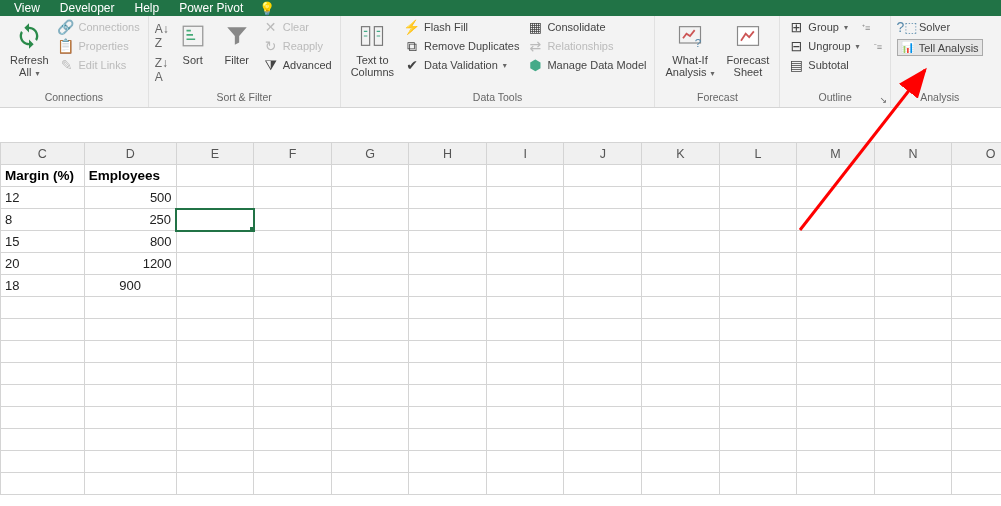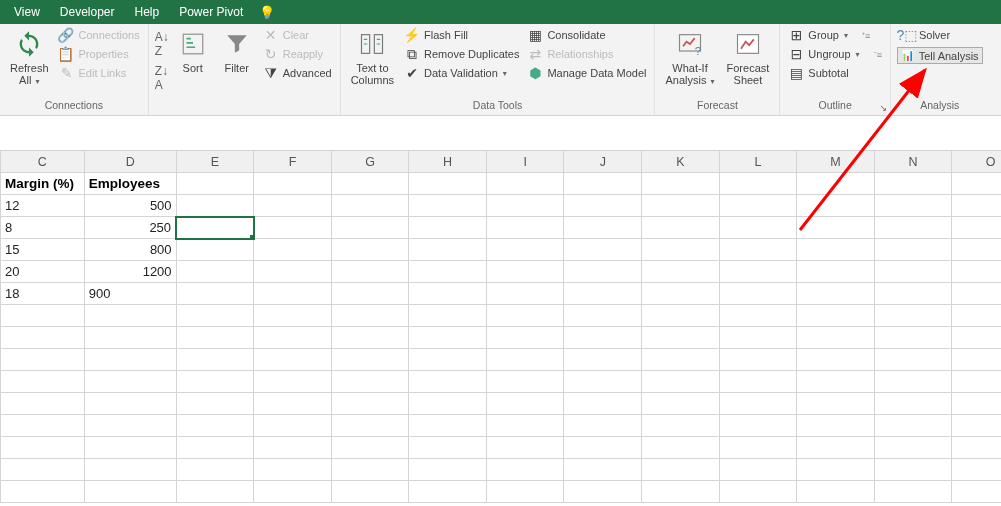--- a/index.html
+++ b/index.html
@@ -1,21 +1,21 @@
 <!DOCTYPE html>
 <html><head>
 <meta charset="utf-8">
 <style>
 * { margin: 0; padding: 0; box-sizing: border-box; font-family: 'Segoe UI', Tahoma, sans-serif; }
 body { background: #fff; overflow: hidden; width: 1001px; height: 506px; position: relative; }
 
 
 .menubar {
   background: #217346;
-  height: 24px;
+  height: 16px;
   display: flex;
   align-items: center;
   padding-left: 4px;
   color: #fff;
   font-size: 12px;
 }
 .menubar .menuitem { padding: 0 10px; cursor: default; }
 .menubar .bulb { margin-left: 6px; margin-right: 6px; font-size: 13px; }
 .menubar .tellme { color: #d6e8dd; font-size: 12px; }
 
@@ -165,20 +165,21 @@
         <div class="smallbtn dim">
             <span class="ic">↻</span>
             <span>Reapply</span>
           </div>
         <div class="smallbtn">
             <span class="ic">⧩</span>
             <span>Advanced</span>
           </div>
       </div>
     </div>
+    <div class="label">Sort &amp; Filter</div>
   </div>
 
   <div class="ribbon-group">
     <div class="body">
       <div class="bigbtn">
         <span class="ic">
           <svg width="28" height="28" viewBox="0 0 24 24">
               <rect x="3" y="4" width="7" height="16" fill="none" stroke="#777"></rect>
               <rect x="14" y="4" width="7" height="16" fill="none" stroke="#777"></rect>
               <path d="M5 8h3M5 12h3M16 8h3M16 12h3" stroke="#4a8"></path>
@@ -382,21 +383,21 @@
           <td></td>
           <td></td>
           <td></td>
           <td></td>
           <td></td>
           <td></td>
           <td></td>
   </tr>
   <tr>
     <td style="text-align:left">18</td>
-    <td style="text-align:left">900</td>
+    <td style="text-align:center">900</td>
     <td></td>
           <td></td>
           <td></td>
           <td></td>
           <td></td>
           <td></td>
           <td></td>
           <td></td>
           <td></td>
           <td></td>

